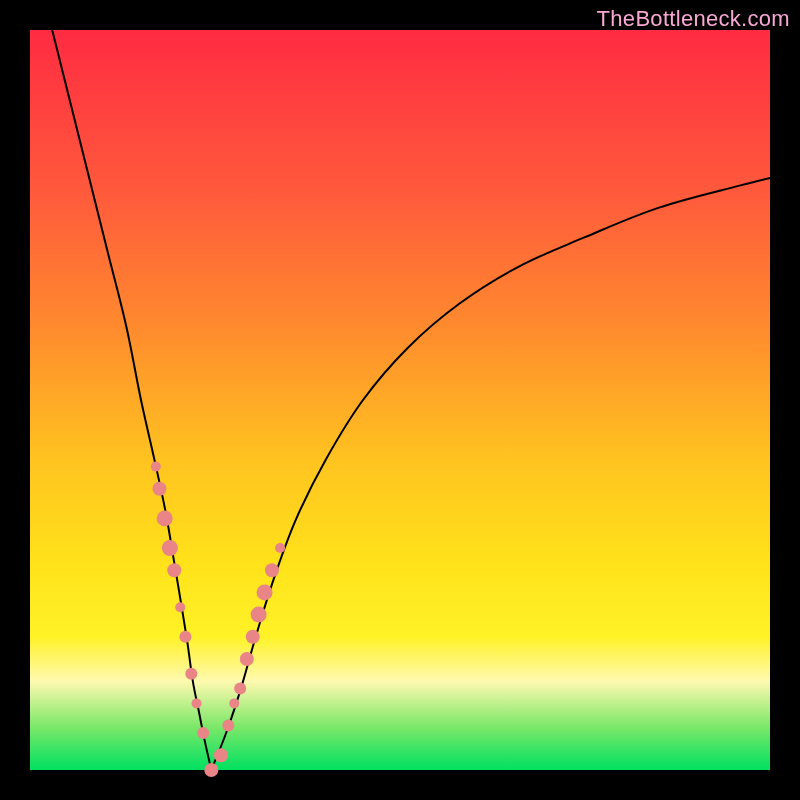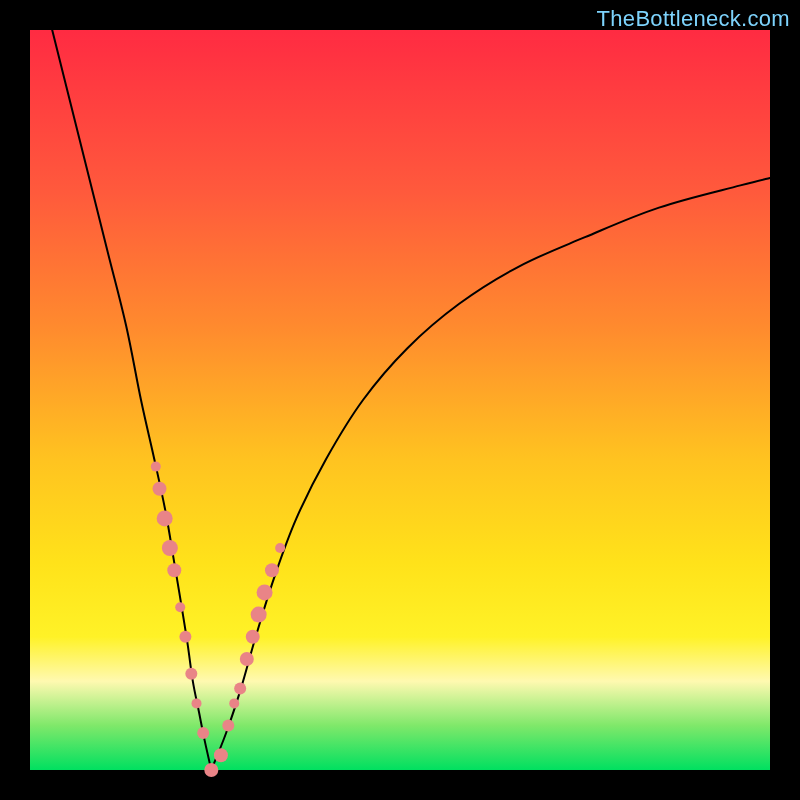--- a/index.html
+++ b/index.html
@@ -45,21 +45,21 @@
     height: 740px;
     overflow: visible;
   }
   .watermark {
     position: absolute;
     top: 6px;
     right: 10px;
     font-family: Arial, Helvetica, sans-serif;
     font-size: 22px;
     font-weight: 500;
-    color: #7dd3fc;
+    color: #f9a8d4;
     letter-spacing: 0.3px;
     user-select: none;
   }
 </style>
 </head>
 <body>
 
 <div class="outer-frame">
   <div class="plot-area">
     <svg class="curve" viewBox="0 0 740 740">

